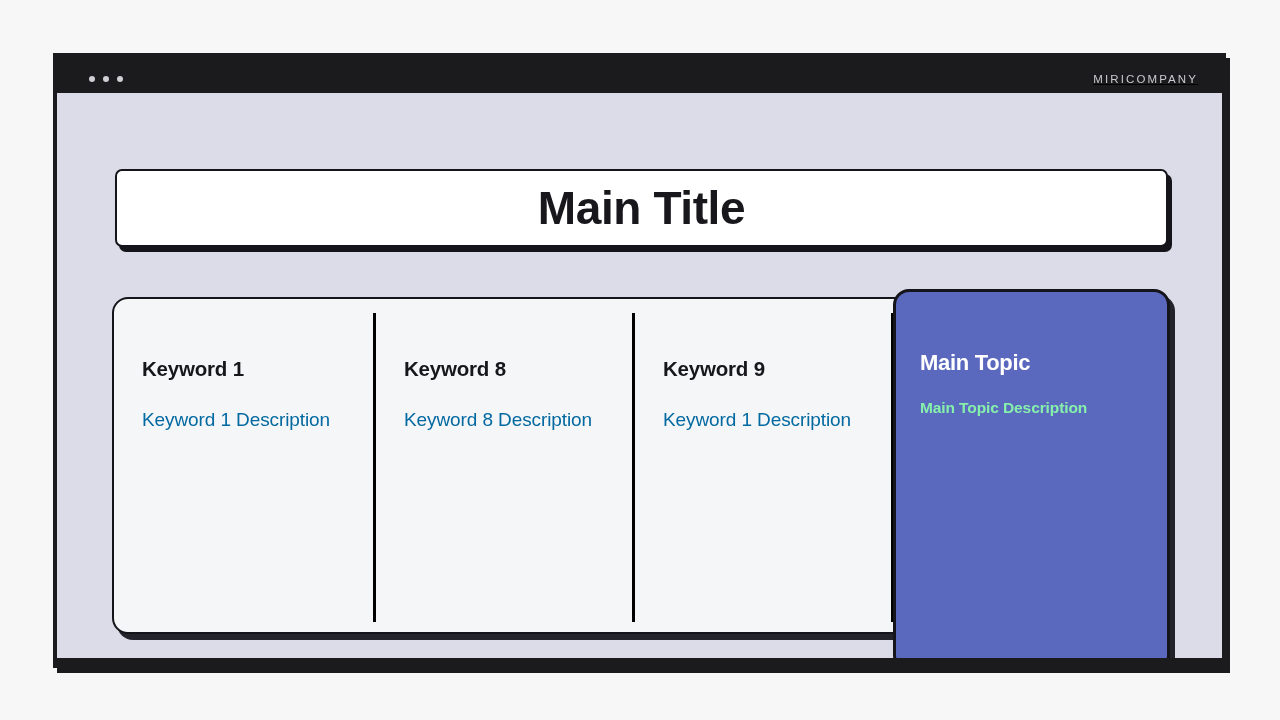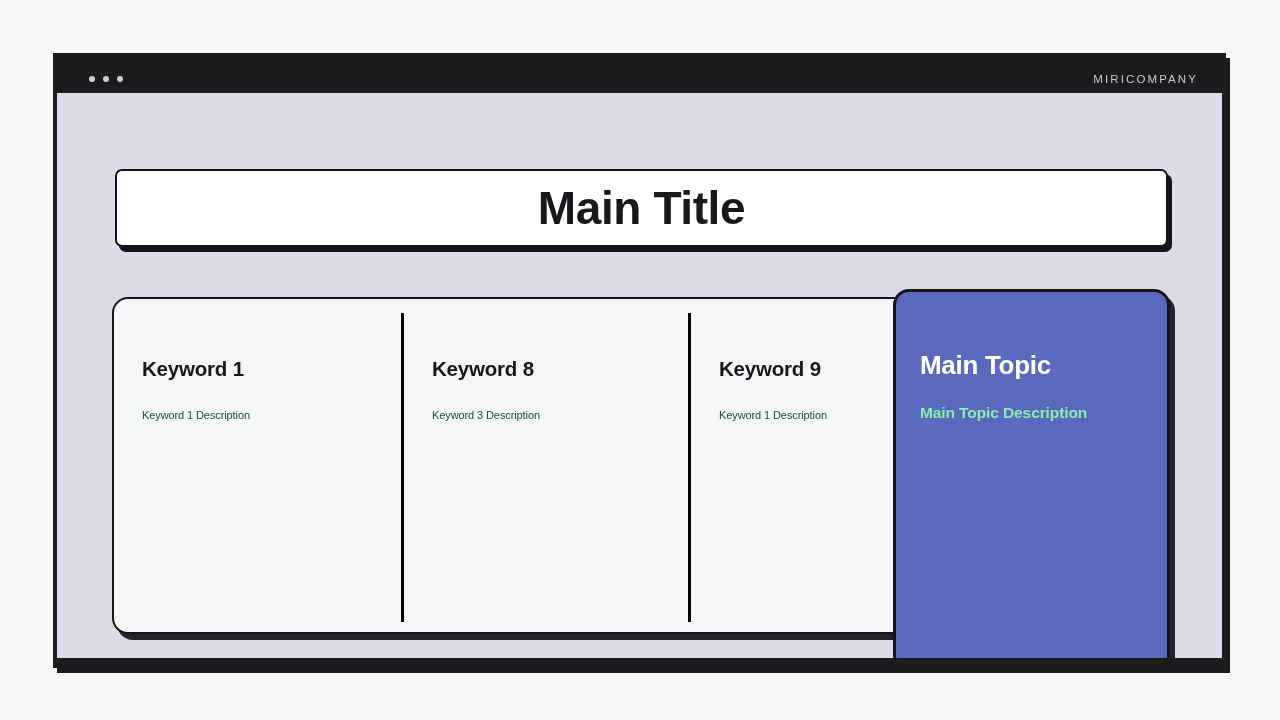--- a/index.html
+++ b/index.html
@@ -27,20 +27,21 @@
   #title-bar {
     position: absolute;
     left: 0; top: 0;
     width: 100%;
     height: 52px;
     background: #1b1b1d;
     display: flex;
     align-items: center;
     justify-content: space-between;
     padding: 0 28px 0 36px;
+    text-decoration: underline;
   }
 
   #window-dots { display: flex; gap: 8px; align-items: center; }
   .window-dot {
     width: 6px; height: 6px;
     border-radius: 50%;
     background: #cfcfd4;
   }
 
   #brand-label {
@@ -90,21 +91,20 @@
     position: absolute;
     left: 55px;
     top: 204px;
     width: 1057px;
     height: 337px;
     background: #f5f6f7;
     border: 2.5px solid #14141a;
     border-radius: 16px;
     box-shadow: 5px 6px 0 0 #23232b;
     display: flex;
-    gap: 28px;
   }
 
   .keyword-column {
     position: relative;
     width: 259px;
     flex: 0 0 259px;
     padding: 58px 0 0 28px;
   }
 
   .keyword-column + .keyword-column { border-left: 3px solid #000000; }
@@ -126,43 +126,43 @@
   .keyword-title {
     font-size: 20.5px;
     font-weight: 700;
     color: #16161b;
     letter-spacing: -0.2px;
     margin-bottom: 28px;
     white-space: nowrap;
   }
 
   .keyword-desc {
-    font-size: 11px;
+    font-size: 19px;
     font-weight: 400;
-    color: #14532d;
+    color: #0369a1;
     letter-spacing: -0.1px;
     white-space: nowrap;
   }
 
   
   #main-topic-card {
     position: absolute;
     left: 836px;
     top: 196px;
     width: 277px;
     height: 382px;
     background: #5a68bd;
     border: 3px solid #14141a;
     border-radius: 16px;
     box-shadow: 5px 6px 0 0 #23232b;
     padding: 58px 0 0 24px;
   }
 
   #main-topic-title {
-    font-size: 26px;
+    font-size: 22px;
     font-weight: 700;
     color: #ffffff;
     letter-spacing: -0.3px;
     margin-bottom: 23px;
   }
 
   #main-topic-desc {
     font-size: 15.5px;
     font-weight: 700;
     color: #86efac;
@@ -191,21 +191,21 @@
 
     <div id="keywords-card">
 
       <div class="keyword-column">
         <div class="keyword-title">Keyword 1</div>
         <div class="keyword-desc">Keyword 1 Description</div>
       </div>
 
       <div class="keyword-column">
         <div class="keyword-title">Keyword 8</div>
-        <div class="keyword-desc">Keyword 3 Description</div>
+        <div class="keyword-desc">Keyword 8 Description</div>
       </div>
 
       <div class="keyword-column">
         <div class="keyword-title">Keyword 9</div>
         <div class="keyword-desc">Keyword 1 Description</div>
       </div>
 
       <div class="keyword-column">
         <div class="keyword-title">Keyword 4</div>
         <div class="keyword-desc">Keyword 4 Description</div>

